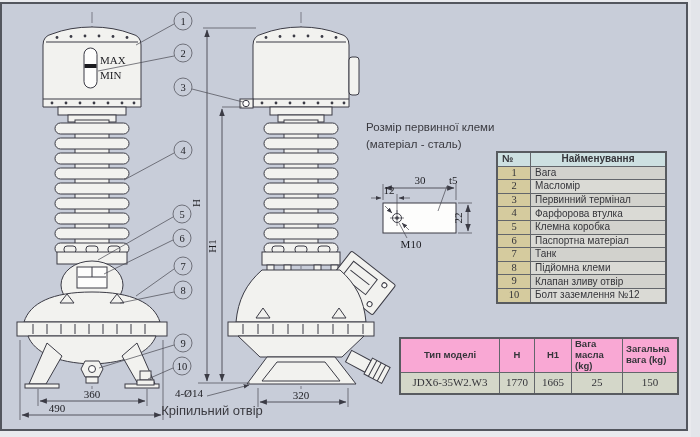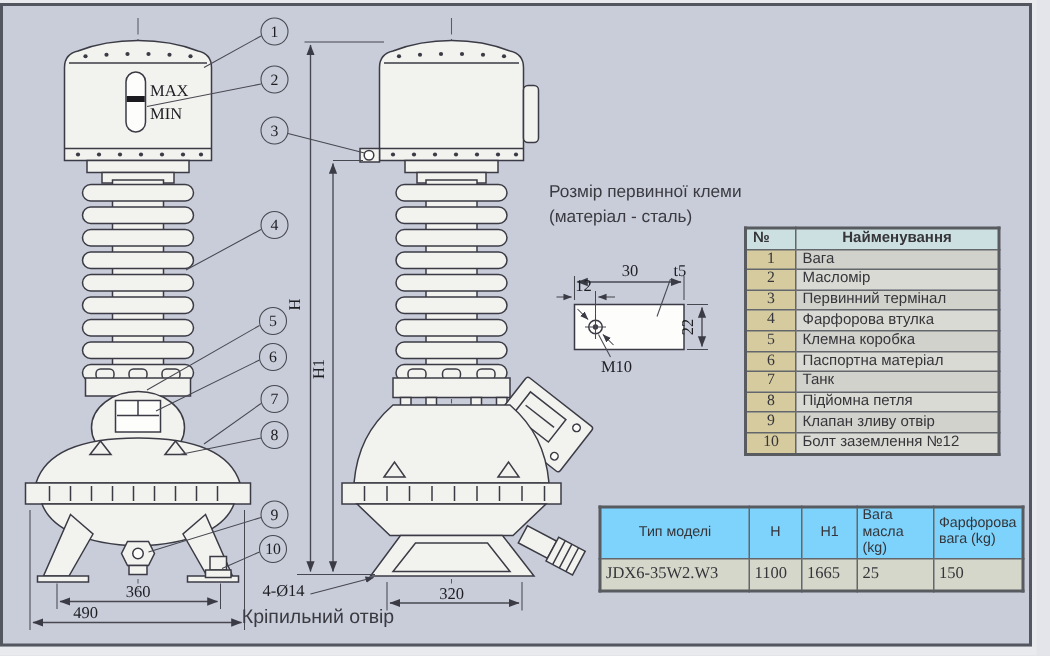--- a/index.html
+++ b/index.html
@@ -26,24 +26,24 @@
   .parts th,.parts td{border:1px solid #63666b;height:12.6px;padding:0 4px;line-height:1;}
   .parts th{background:#cde0e1;font-weight:bold;}
   .parts th.hnum{width:24px;text-align:left;}
   .parts th.hname{width:126px;}
   .parts td.num{background:#d5cb9e;text-align:center;font-family:"Liberation Serif",serif;font-size:10.5px;}
   .parts tr:nth-child(odd) td.nm{background:#d2d2cd;}
   .parts tr:nth-child(even) td.nm{background:#dadad5;}
   
   .model{left:399px;top:337px;font-size:9.5px;color:#35353a;border:2px solid #585b60;}
   .model th,.model td{border:1px solid #63666b;padding:0 3px;line-height:1.15;}
-  .model th{background:#7dd3fc;font-weight:normal;height:25px;}
+  .model th{background:#f9a8d4;font-weight:bold;height:25px;}
   .model th.c{text-align:center;}
   .model th.l{text-align:left;}
-  .model td{background:#d4d7c9;height:20px;
+  .model td{background:#d4d7c9;height:20px;text-align:center;
             font-family:"Liberation Serif",serif;font-size:11px;}
   .rstrip{position:absolute;right:0;top:0;width:9px;height:437px;background:#e3e5ea;}
 </style>
 </head>
 <body>
 
 <div class="stage">
   <div class="frame"></div>
   <div class="rstrip"></div>
 
@@ -343,46 +343,46 @@
       <tr>
           <td class="num">6</td>
           <td class="nm">Паспортна матеріал</td>
         </tr>
       <tr>
           <td class="num">7</td>
           <td class="nm">Танк</td>
         </tr>
       <tr>
           <td class="num">8</td>
-          <td class="nm">Підйомна петля</td>
+          <td class="nm">Підйомна клеми</td>
         </tr>
       <tr>
           <td class="num">9</td>
           <td class="nm">Клапан зливу отвір</td>
         </tr>
       <tr>
           <td class="num">10</td>
           <td class="nm">Болт заземлення №12</td>
         </tr>
     </tbody>
   </table>
 
   <table class="model">
     <thead>
       <tr>
         <th class="c" style="width:92px">Тип моделі</th>
         <th class="c" style="width:28px">H</th>
         <th class="c" style="width:30px">H1</th>
         <th class="l" style="width:44px">Вага масла (kg)</th>
-        <th class="l" style="width:48px">Фарфорова вага (kg)</th>
+        <th class="l" style="width:48px">Загальна вага (kg)</th>
       </tr>
     </thead>
     <tbody>
       <tr>
         <td>JDX6-35W2.W3</td>
-        <td>1100</td>
+        <td>1770</td>
         <td>1665</td>
         <td>25</td>
         <td>150</td>
       </tr>
     </tbody>
   </table>
 </div>
 
 </body></html>

